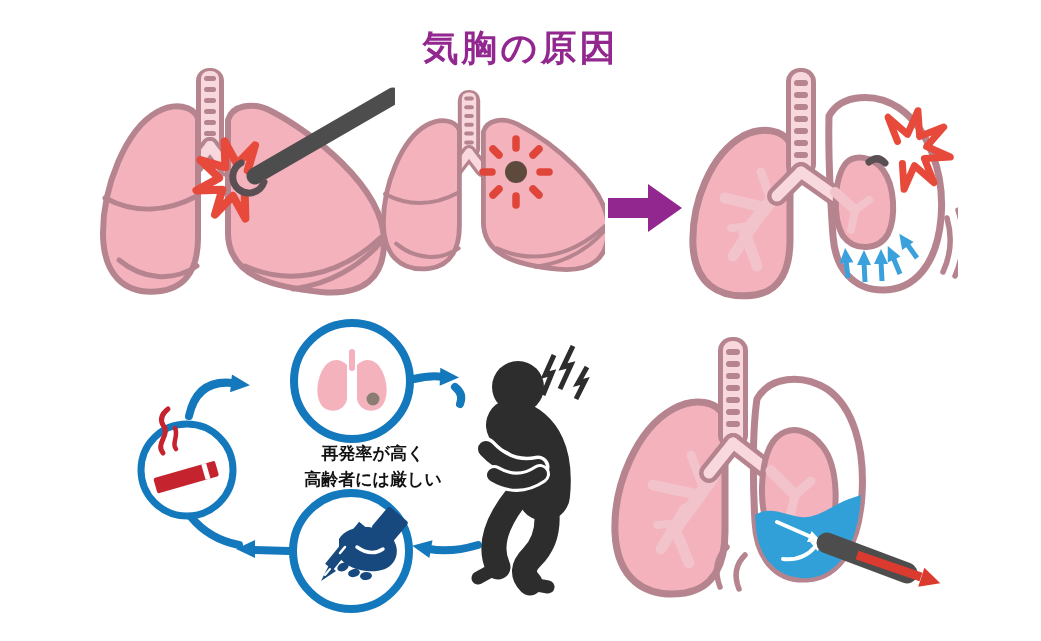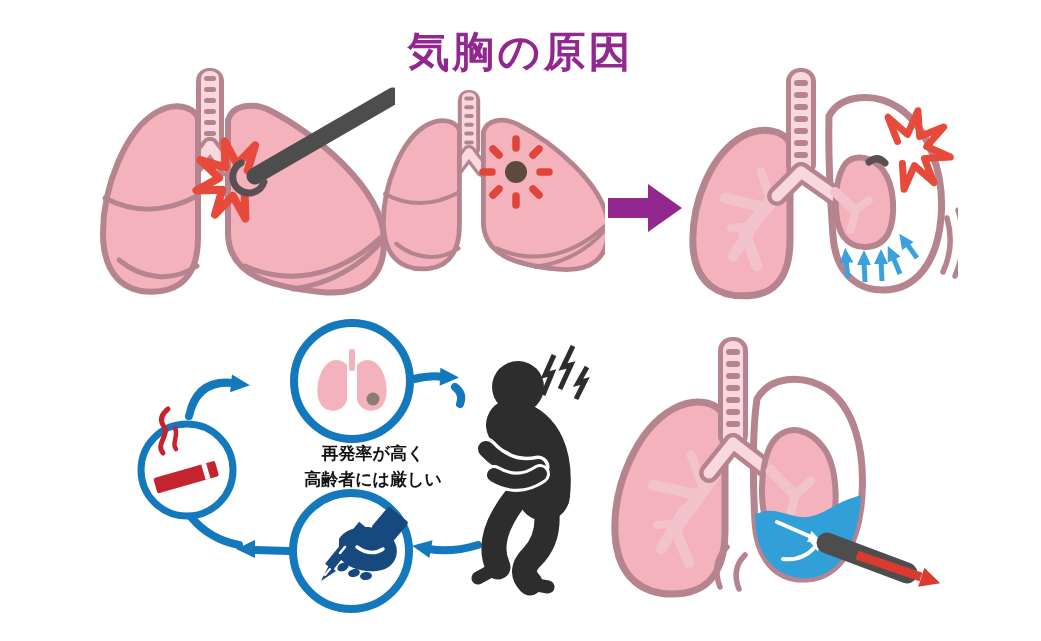--- a/index.html
+++ b/index.html
@@ -10,21 +10,21 @@
     --cycle_blue:#1478bd; --air_arrow_blue:#3ba1dc; --fluid_blue:#31a0d8;
     --cigarette_red:#c5232e; --hand_navy:#17497e; --person_dark:#2d2d2d;
     --caption_text:#111111; --icon_dot_gray:#8b7d74; --drain_arrow_red:#da3b2e;
     --background:#ffffff;
   }
   html,body{margin:0;padding:0;background:var(--background);}
   #stage{position:relative;width:1041px;height:641px;background:var(--background);
          font-family:"Liberation Sans","DejaVu Sans",sans-serif;overflow:hidden;}
   .abs{position:absolute;}
   .title{position:absolute;top:24px;left:0;width:100%;text-align:center;
-         font-size:42px;font-weight:800;letter-spacing:3px;color:var(--title_purple);}
+         font-size:36px;font-weight:800;letter-spacing:3px;color:var(--title_purple);}
   
   .lung{fill:var(--lung_fill);stroke:var(--lung_outline);stroke-width:6;stroke-linejoin:round;}
   .lung7{stroke-width:7;}
   .fissure{fill:none;stroke:var(--lung_outline);stroke-width:5;stroke-linecap:round;}
   .tube-back{fill:var(--lung_outline);}
   .tube-front{fill:var(--trachea_light);}
   .ring{fill:var(--lung_outline);}
   .bronchus-back{stroke:var(--lung_outline);stroke-width:18;stroke-linecap:round;fill:none;}
   .bronchus-front{stroke:var(--trachea_light);stroke-width:10;stroke-linecap:round;fill:none;}
   .bronchus-back.big{stroke-width:20;}

